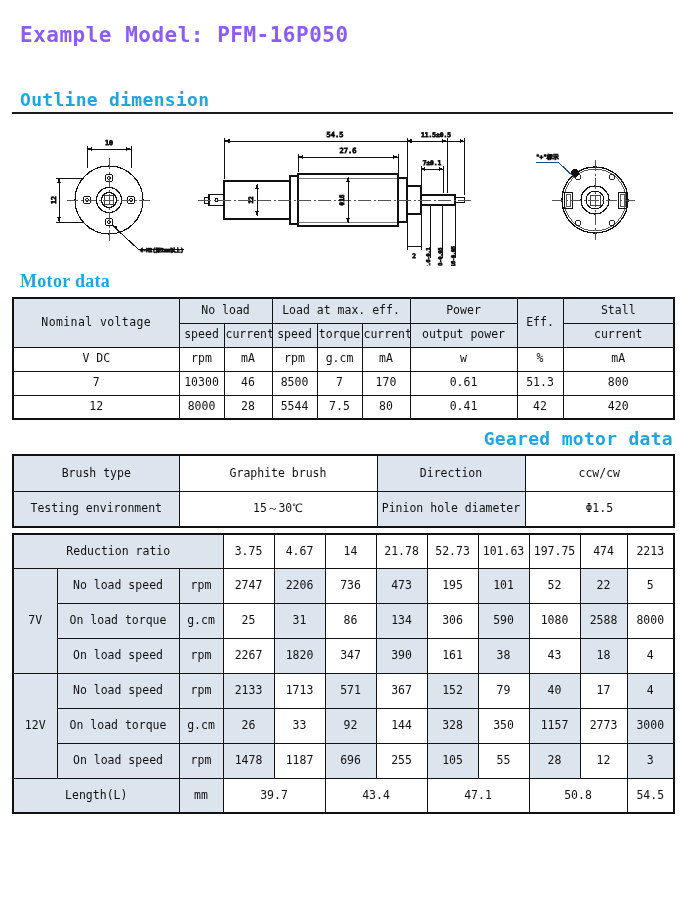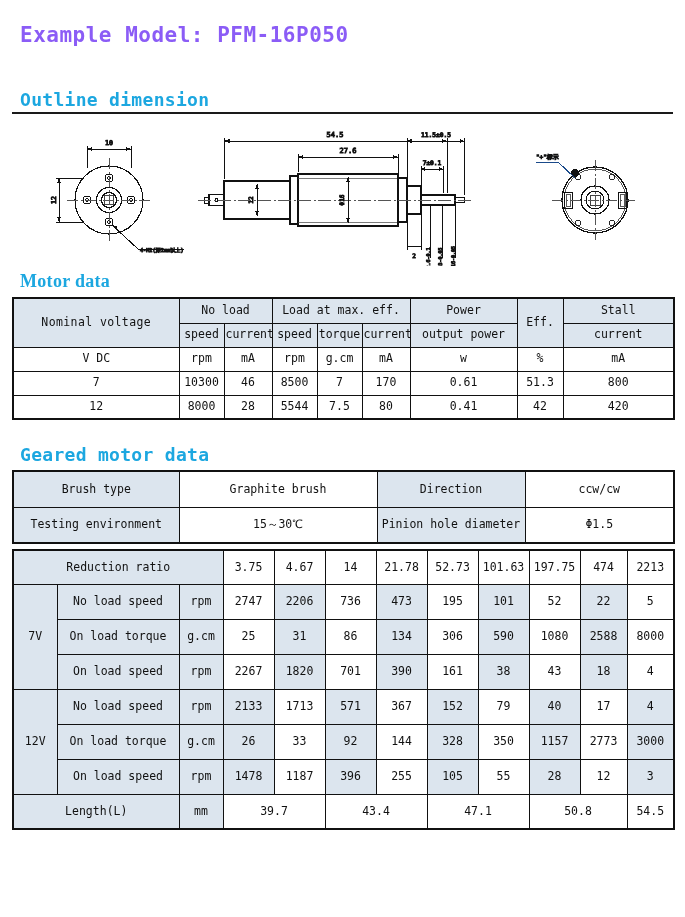--- a/index.html
+++ b/index.html
@@ -27,21 +27,21 @@
   .section-head {
     color: #1ca7e0;
     font-size: 18px;
     font-weight: bold;
     letter-spacing: 0.3px;
     padding-left: 8px;
     white-space: pre;
   }
   #outline-head { margin-top: 43px; }
   #motor-head   { margin-top: 5px; font-family: Liberation Serif, serif; }
-  #geared-head  { margin-top: 24px; }
+  #geared-head  { margin-top: 8px; text-align: right; }
 
   
   .drawing-wrap {
     margin-top: 4px;
     width: 661px;
     height: 148px;
     position: relative;
   }
   .drawing-wrap svg { display: block; }
   .rule-top {
@@ -388,21 +388,21 @@
         <td class="shade">590</td>
         <td>1080</td>
         <td class="shade">2588</td>
         <td>8000</td>
       </tr>
       <tr>
         <td class="hdr">On load speed</td>
         <td class="hdr">rpm</td>
         <td>2267</td>
         <td class="shade">1820</td>
-        <td>701</td>
+        <td>347</td>
         <td class="shade">390</td>
         <td>161</td>
         <td class="shade">38</td>
         <td>43</td>
         <td class="shade">18</td>
         <td>4</td>
       </tr>
 
       <tr>
         <td class="hdr" rowspan="3">12V</td>
@@ -429,21 +429,21 @@
         <td>350</td>
         <td class="shade">1157</td>
         <td>2773</td>
         <td class="shade">3000</td>
       </tr>
       <tr>
         <td class="hdr">On load speed</td>
         <td class="hdr">rpm</td>
         <td class="shade">1478</td>
         <td>1187</td>
-        <td class="shade">396</td>
+        <td class="shade">696</td>
         <td>255</td>
         <td class="shade">105</td>
         <td>55</td>
         <td class="shade">28</td>
         <td>12</td>
         <td class="shade">3</td>
       </tr>
 
       <tr class="len-row">
         <td class="hdr" colspan="2">Length(L)</td>

